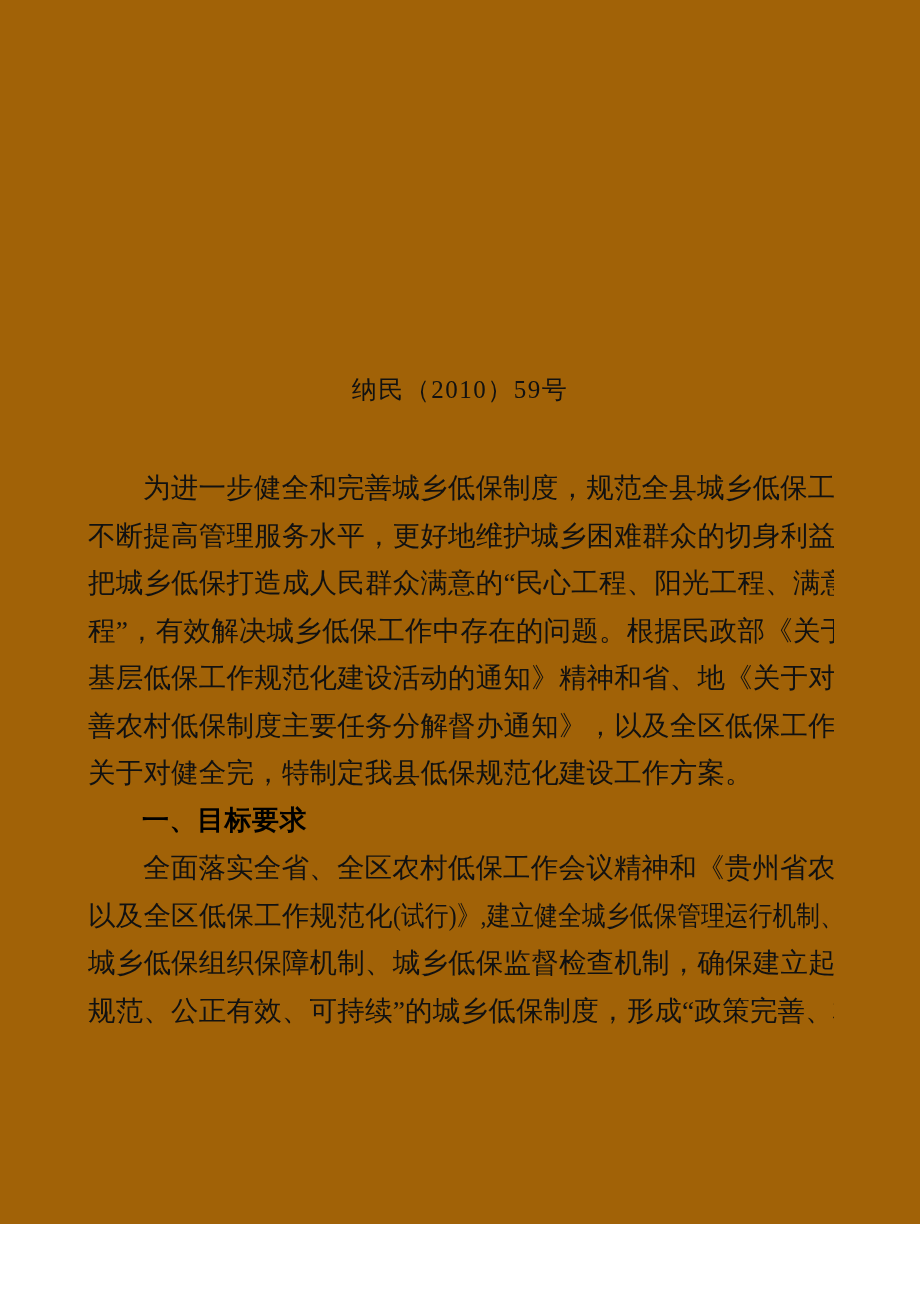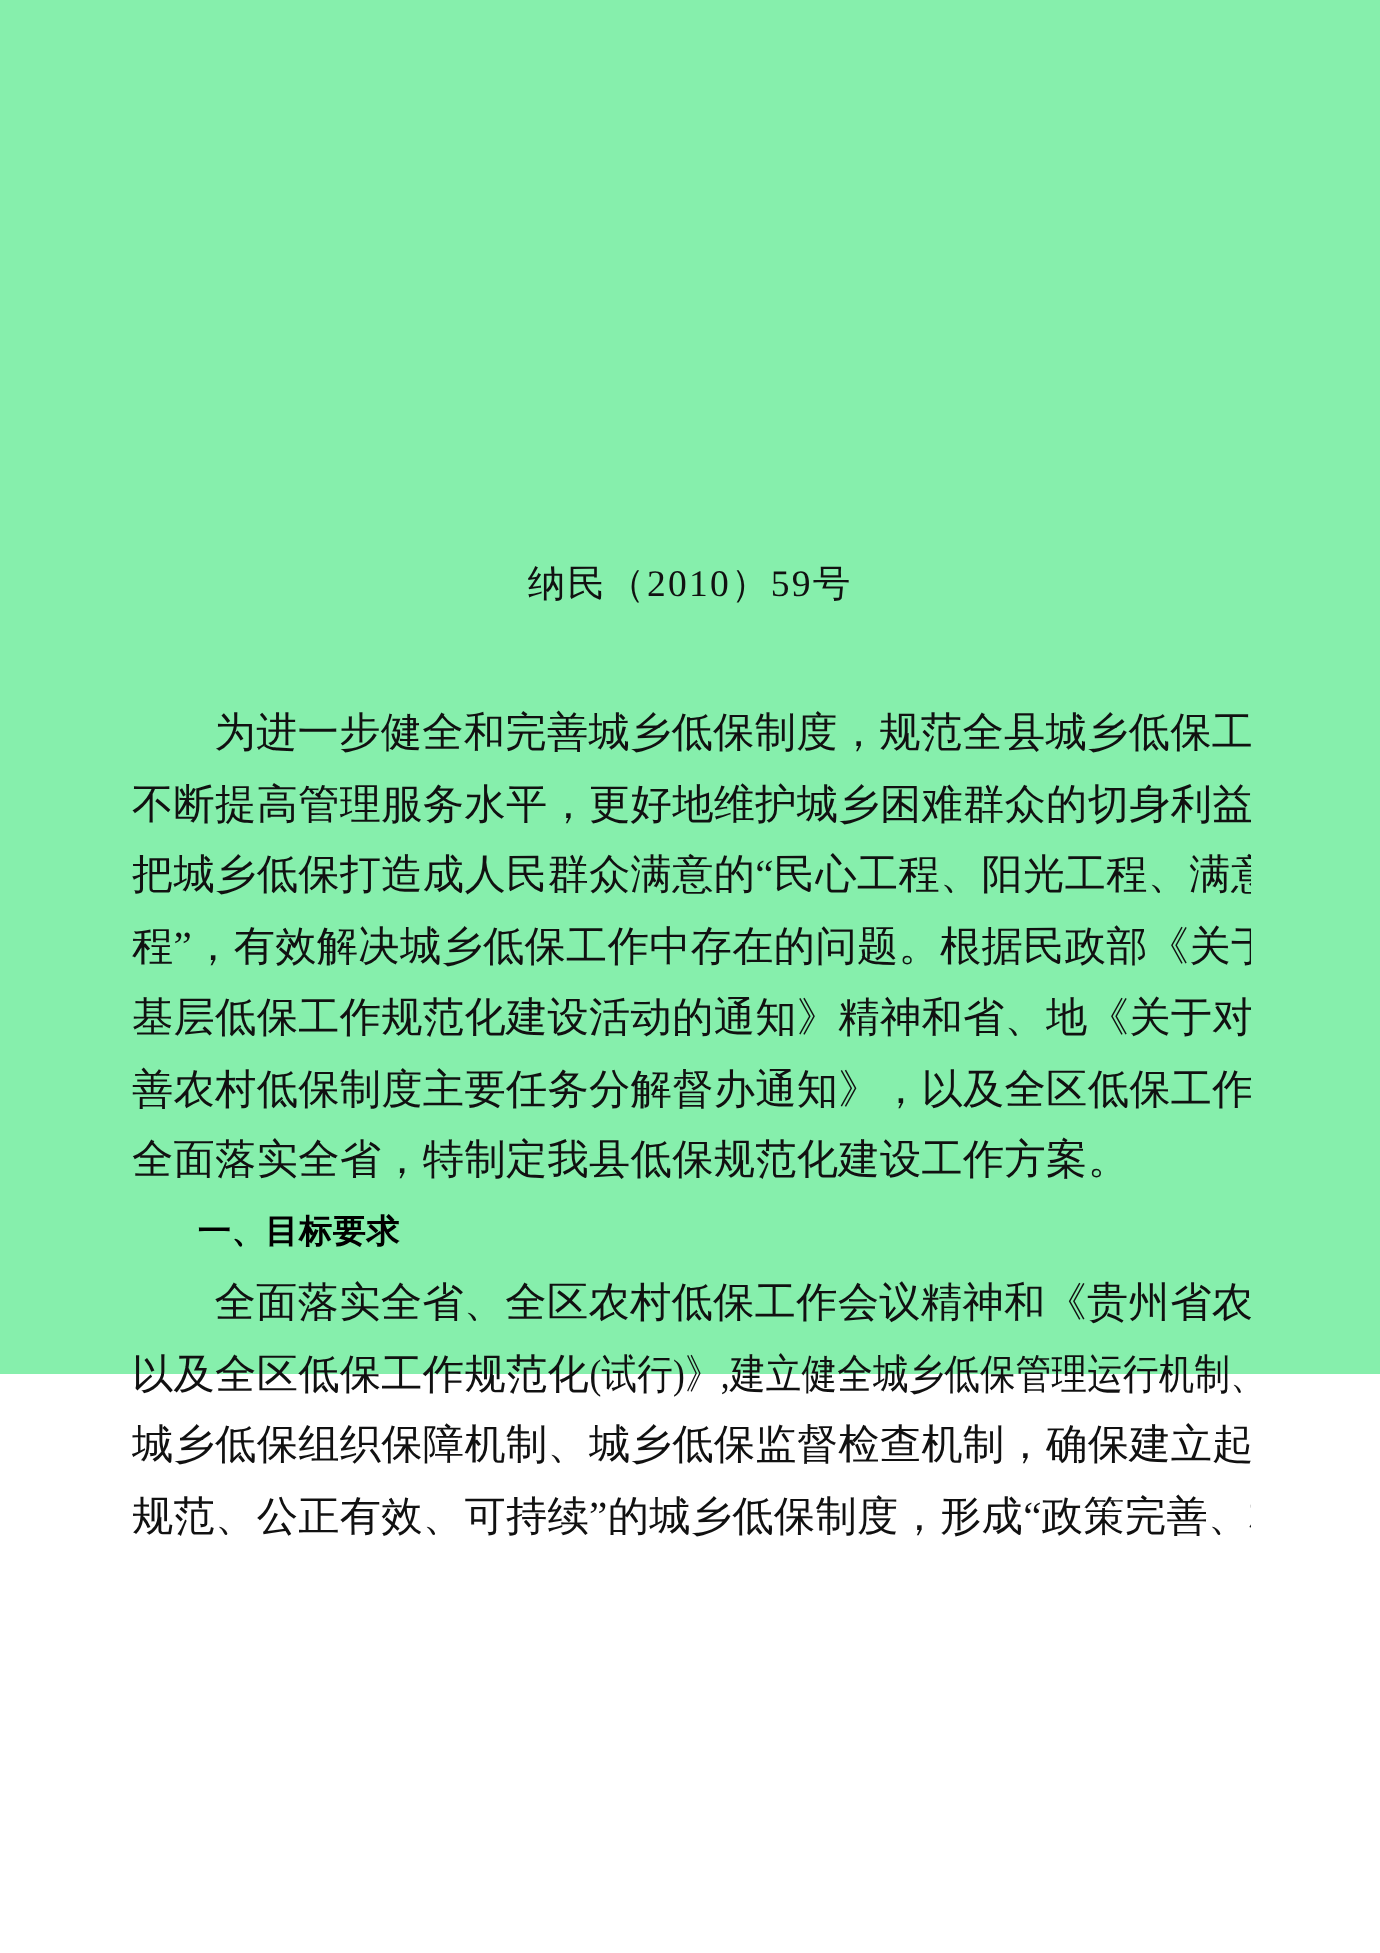--- a/index.html
+++ b/index.html
@@ -14,22 +14,22 @@
     height: 1302px;
     position: relative;
     overflow: hidden;
     font-family: "Liberation Serif", "DejaVu Serif", serif;
     color: #0d0d0d;
     -webkit-font-smoothing: antialiased;
   }
 
   .page {
     width: 920px;
-    height: 916px;
-    background: #86efac;
+    height: 1224px;
+    background: #a16207;
     position: relative;
     box-sizing: border-box;
   }
 
   
   .top-margin {
     height: 372px;
   }
 
   
@@ -100,21 +100,21 @@
   }
 
   
   .heading-line {
     display: block;
     height: 47.5px;
     line-height: 47.5px;
     white-space: pre;
     padding-left: 2em;
     font-weight: bold;
-    font-size: 22px;
+    font-size: 27px;
     letter-spacing: 0.5px;
     color: #000000;
     font-family: "Liberation Sans", "DejaVu Sans", sans-serif;
   }
 
   
   .condensed {
     display: inline-block;
     transform: scaleX(0.86);
     transform-origin: left center;
@@ -138,21 +138,21 @@
 
   <div class="body-block">
 
     <div class="para">
       <span class="line indent-2">为进一步健全和完善城乡低保制度，规范全县城乡低保工作，</span>
       <span class="line">不断提高管理服务水平，更好地维护城乡困难群众的切身利益，努力</span>
       <span class="line">把城乡低保打造成人民群众满意的“民心工程、阳光工程、满意工</span>
       <span class="line">程”，有效解决城乡低保工作中存在的问题。根据民政部《关于开展</span>
       <span class="line">基层低保工作规范化建设活动的通知》精神和省、地《关于对健全完</span>
       <span class="line">善农村低保制度主要任务分解督办通知》，以及全区低保工作规范化</span>
-      <span class="line">全面落实全省，特制定我县低保规范化建设工作方案。</span>
+      <span class="line">关于对健全完，特制定我县低保规范化建设工作方案。</span>
     </div>
 
     <div class="heading-line">一、目标要求</div>
 
     <div class="para">
       <span class="line indent-2">全面落实全省、全区农村低保工作会议精神和《贵州省农村居</span>
       <span class="line"><span>以及全区低保工作规范化</span><span class="condensed">(试行)》,建立健全城乡低保管理运行机制、</span></span>
       <span class="line">城乡低保组织保障机制、城乡低保监督检查机制，确保建立起“科学</span>
       <span class="line">规范、公正有效、可持续”的城乡低保制度，形成“政策完善、标准</span>
     </div>

